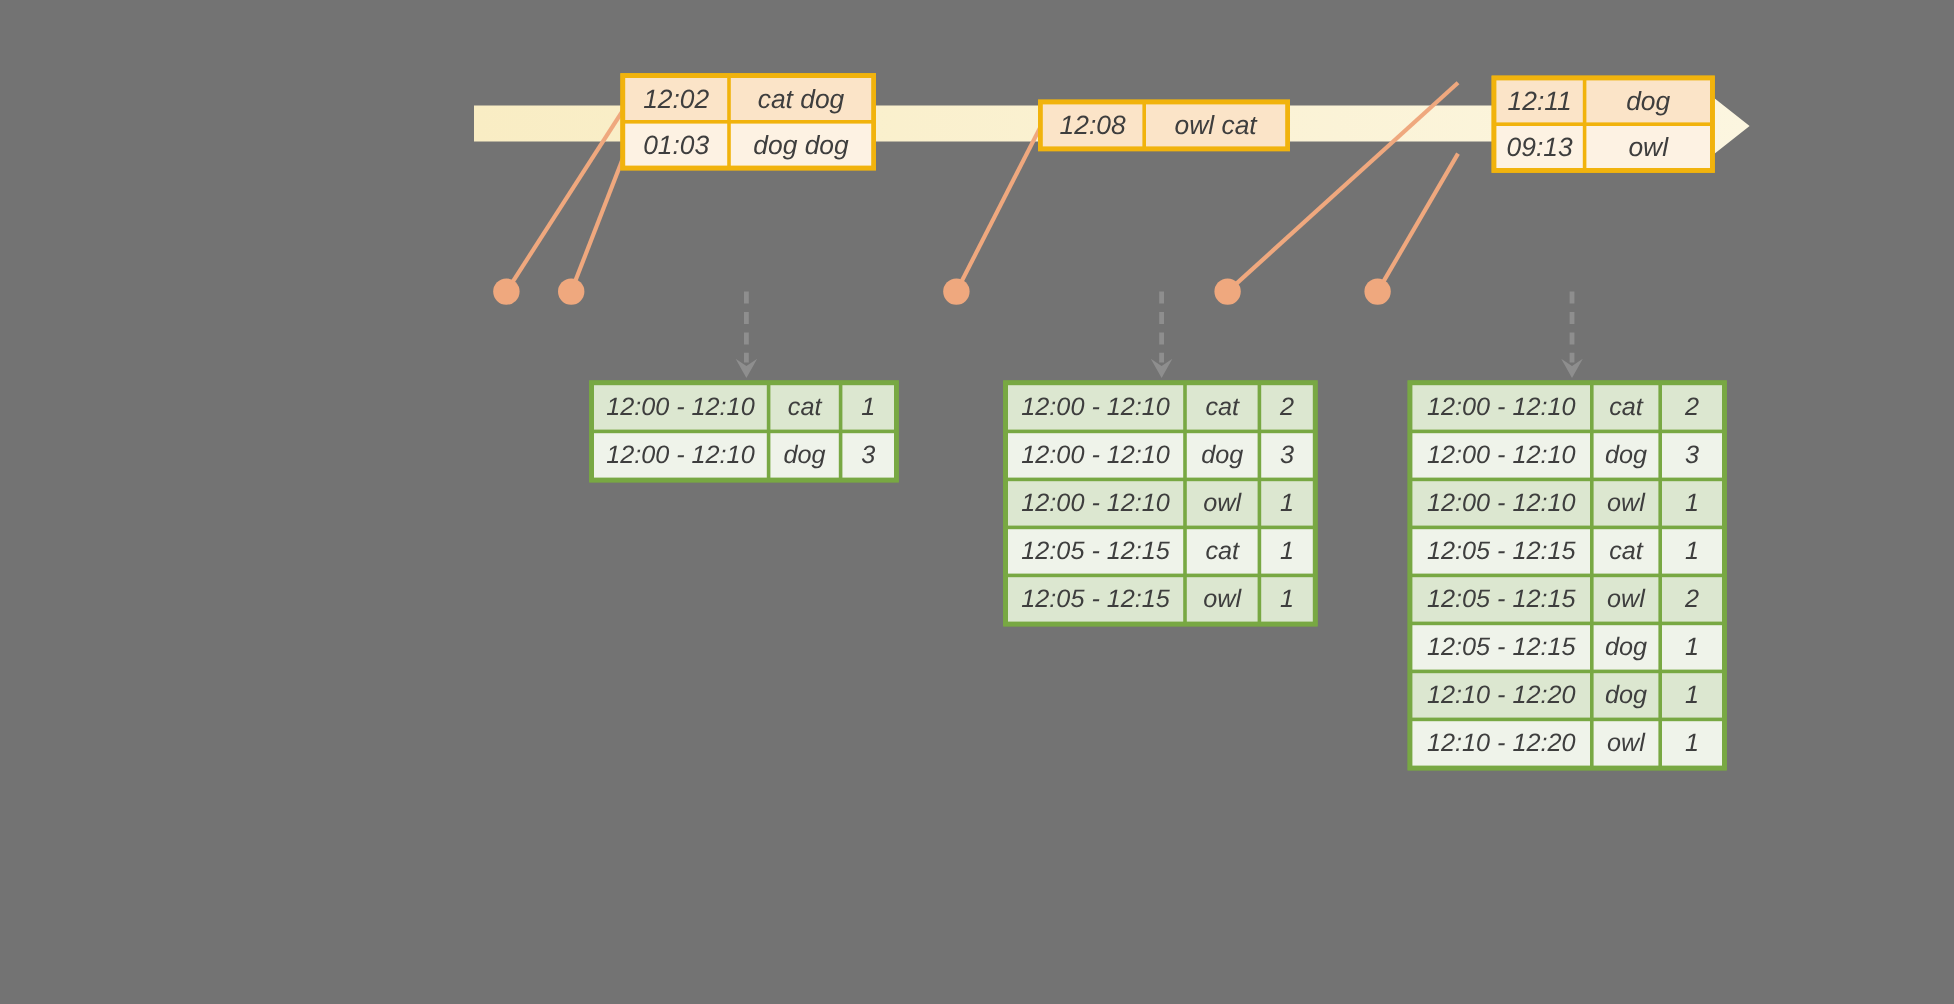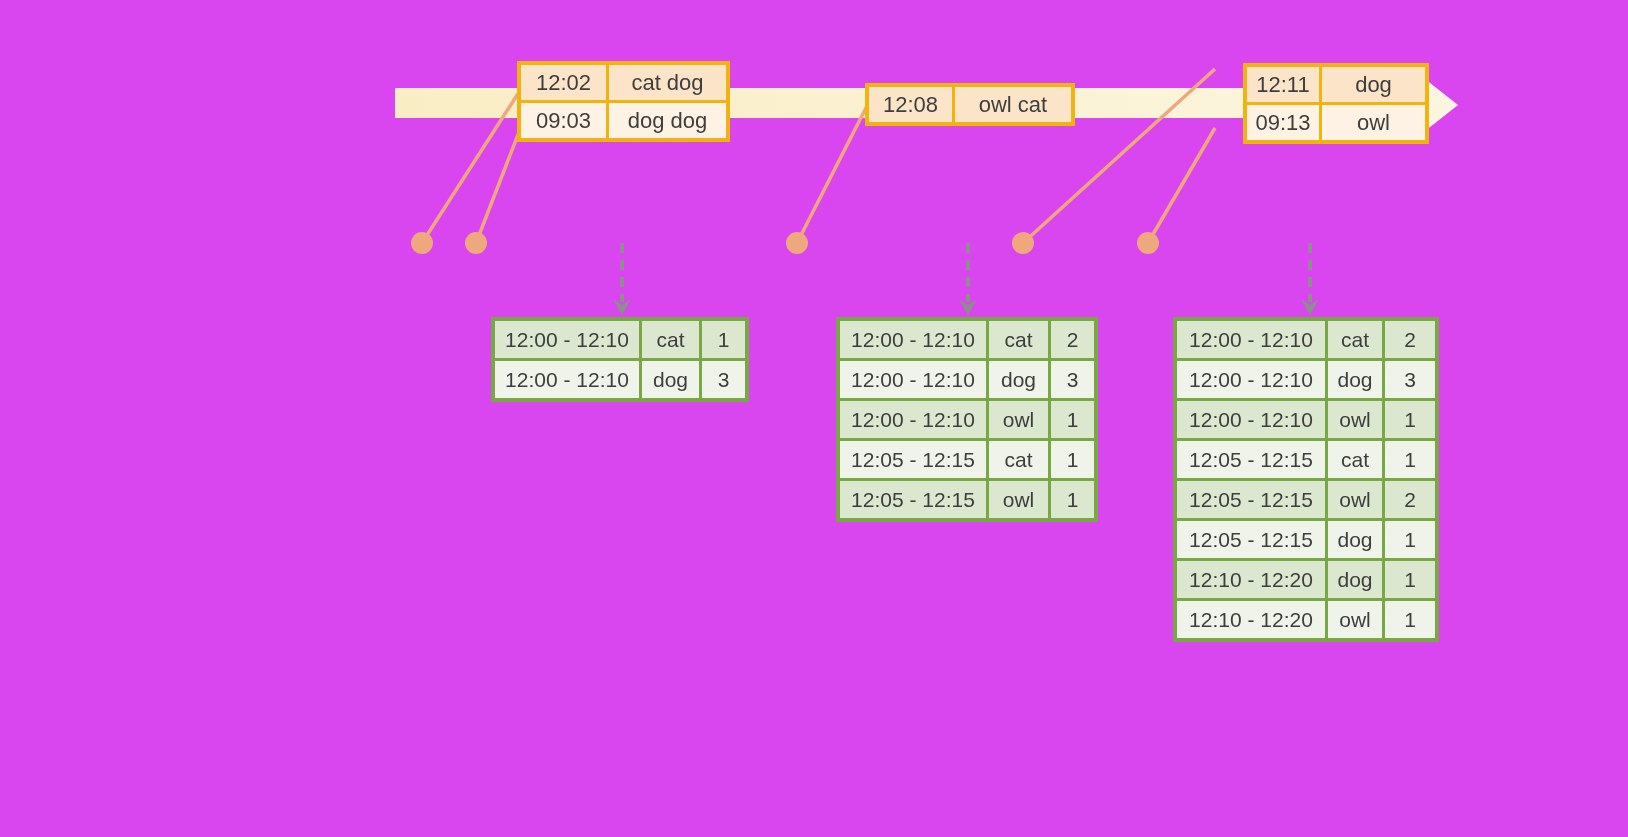--- a/index.html
+++ b/index.html
@@ -1,17 +1,17 @@
 <!DOCTYPE html>
 <html><head>
 <meta charset="utf-8">
 <style>
   html,body{margin:0;padding:0;background:#000;}
-  .stage{position:relative;width:1628px;height:837px;background:#d946ef;overflow:hidden;
-         font-family:"Liberation Sans",sans-serif;}
+  .stage{position:relative;width:1628px;height:837px;background:#737373;overflow:hidden;
+         font-family:"Liberation Sans",sans-serif;font-style:italic;}
   .layer{position:absolute;left:0;top:0;}
   .etable{position:absolute;display:grid;gap:3px;background:#F1B30D;border:4px solid #F1B30D;}
   .rtable{position:absolute;display:grid;gap:3px;background:#78A843;border:4px solid #78A843;}
   .cell{display:flex;align-items:center;justify-content:center;
         font-size:22px;color:#3E3E3E;white-space:nowrap;}
   .rtable .cell{font-size:21px;}
   .e-odd{background:#FBE4C8;}
   .e-even{background:#FDF2E3;}
   .r-odd{background:#DCE7D0;}
   .r-even{background:#EFF3EA;}
@@ -59,21 +59,21 @@
       <g>
         <line x1="1310" y1="243" x2="1310" y2="302" stroke="#8E8E8E" stroke-width="4" stroke-dasharray="10 7"></line>
         <polygon points="1301,299 1310,315 1319,299 1310,305" fill="#8E8E8E"></polygon>
       </g>
     </g>
   </svg>
 
   <div class="etable" style="left:517px;top:61px;grid-template-columns:85px 117px;grid-auto-rows:35px;">
     <div class="cell e-odd">12:02</div>
     <div class="cell e-odd">cat dog</div>
-    <div class="cell e-even">09:03</div>
+    <div class="cell e-even">01:03</div>
     <div class="cell e-even">dog dog</div>
   </div>
 
   <div class="etable" style="left:865px;top:83px;grid-template-columns:83px 116px;grid-auto-rows:35px;">
     <div class="cell e-odd">12:08</div>
     <div class="cell e-odd">owl cat</div>
   </div>
 
   <div class="etable" style="left:1211px;top:63px;grid-template-columns:72px 103px;grid-auto-rows:35px;margin-left:32px;">
     <div class="cell e-odd">12:11</div>

